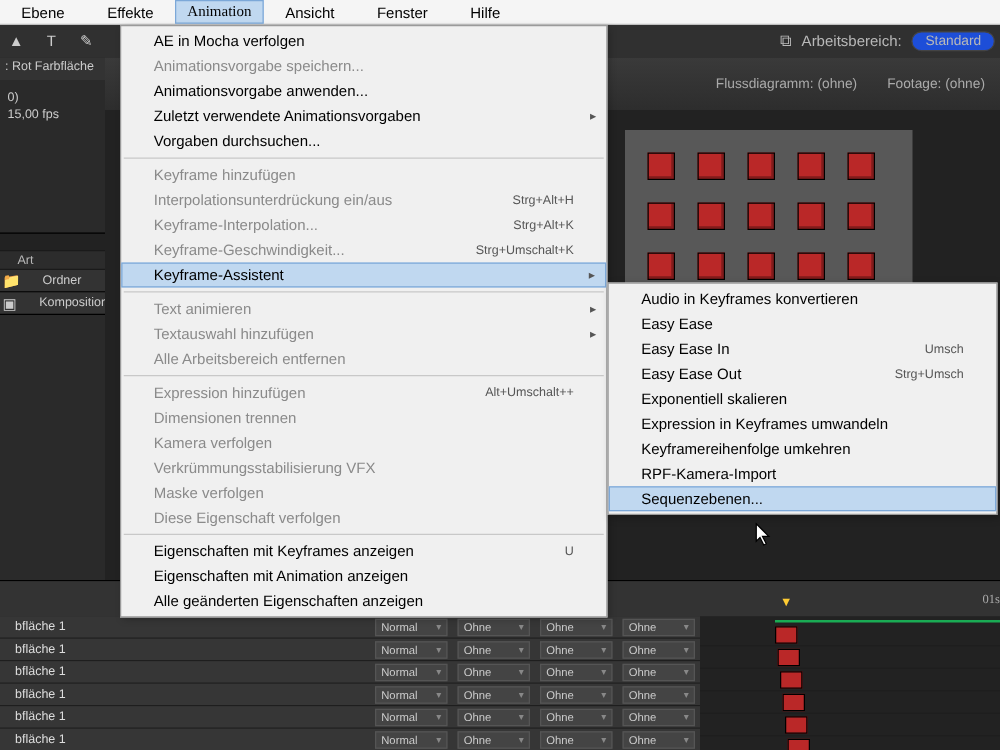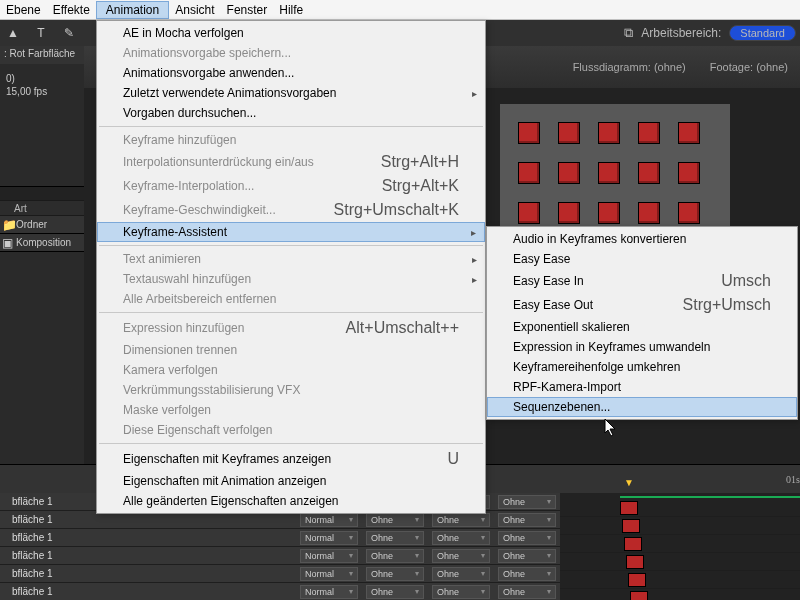--- a/index.html
+++ b/index.html
@@ -32,27 +32,28 @@
   .menubar {
     display: flex;
     align-items: center;
     height: 20px;
     background: #f5f5f5;
     color: #000;
     border-bottom: 1px solid #c0c0c0;
     font-size: 12px;
   }
   .menubar .item {
-    padding: 2px 6px;
+    padding: 2px 17px;
     cursor: default;
   }
   .menubar .item.open {
     background: var(--menu-highlight);
     border: 1px solid var(--menu-highlight-border);
     padding: 1px 9px;
+    font-family: Liberation Serif, serif;
   }
   
   .toolbar {
     height: 26px;
     background: #303030;
     display: flex;
     align-items: center;
     padding: 0 4px;
     gap: 10px;
   }
@@ -65,21 +66,21 @@
     height: 418px;
   }
   .left-col { width: 84px; background:#2a2a2a; }
   .proj-info { padding:8px 6px; font-size:10px; line-height:13px; color:#ccc;}
   .proj-cols { display:flex; height:16px; background:#2c2c2c; border-top:1px solid #1a1a1a; border-bottom:1px solid #1a1a1a;}
   .proj-cols .c1{ width:10px;}
   .proj-cols .c2{ flex:1; padding-left:4px; font-size:10px; display:flex; align-items:center;}
   .proj-rows { }
   .proj-row { display:flex; height:18px; align-items:center; background:#fed060; color:#000; border-bottom:1px solid #000;}
   .proj-row .sw { width:14px; height:14px; margin-left:2px; border:1px solid #000; }
-  .proj-row .nm { font-size:10px; padding-left:0; }
+  .proj-row .nm { font-size:10px; padding-left:18px; }
   .proj-row.ordner { background:#333; color:#ccc;}
   .proj-row.ordner .sw{ background:transparent; border:none; display:flex;align-items:center;}
   .proj-row.komp { background:#333; color:#ccc;}
   .proj-row.komp .sw{ background:transparent; border:none;}
   .center-dark { flex:1; background:#222; }
   .panel-tabs { height:42px; background:linear-gradient(#3a3a3a,#2d2d2d); display:flex; align-items:center; font-size:11px; color:#aaa; }
   .panel-tabs .tab { padding:4px 12px; }
   .panel-tabs .spacer { flex:1; }
   .swatch-grid { background:#585858; padding:18px; display:grid; grid-template-columns:repeat(5,34px); grid-auto-rows:34px; gap:6px; margin:16px; width:min-content;}
   .swatch-grid .sw { width:22px; height:22px; background:var(--red-swatch); border:1px solid #000; box-shadow:inset -2px -2px 0 rgba(0,0,0,.3);}
@@ -123,21 +124,21 @@
   .menu .mi.disabled { color: var(--menu-disabled); }
   .menu .mi.highlighted {
     background: var(--menu-highlight);
     border: 1px solid var(--menu-highlight-border);
     padding: 2px 25px 2px 25px;
   }
   .menu .mi .shortcut {
     margin-left: auto;
     padding-left: 40px;
     color: #555;
-    font-size: 16px;
+    font-size: 10px;
   }
   .menu .mi.has-sub::after {
     content: "▸";
     position:absolute;
     right: 8px;
     font-size: 10px;
     color:#555;
   }
   .menu hr {
     border: none;

